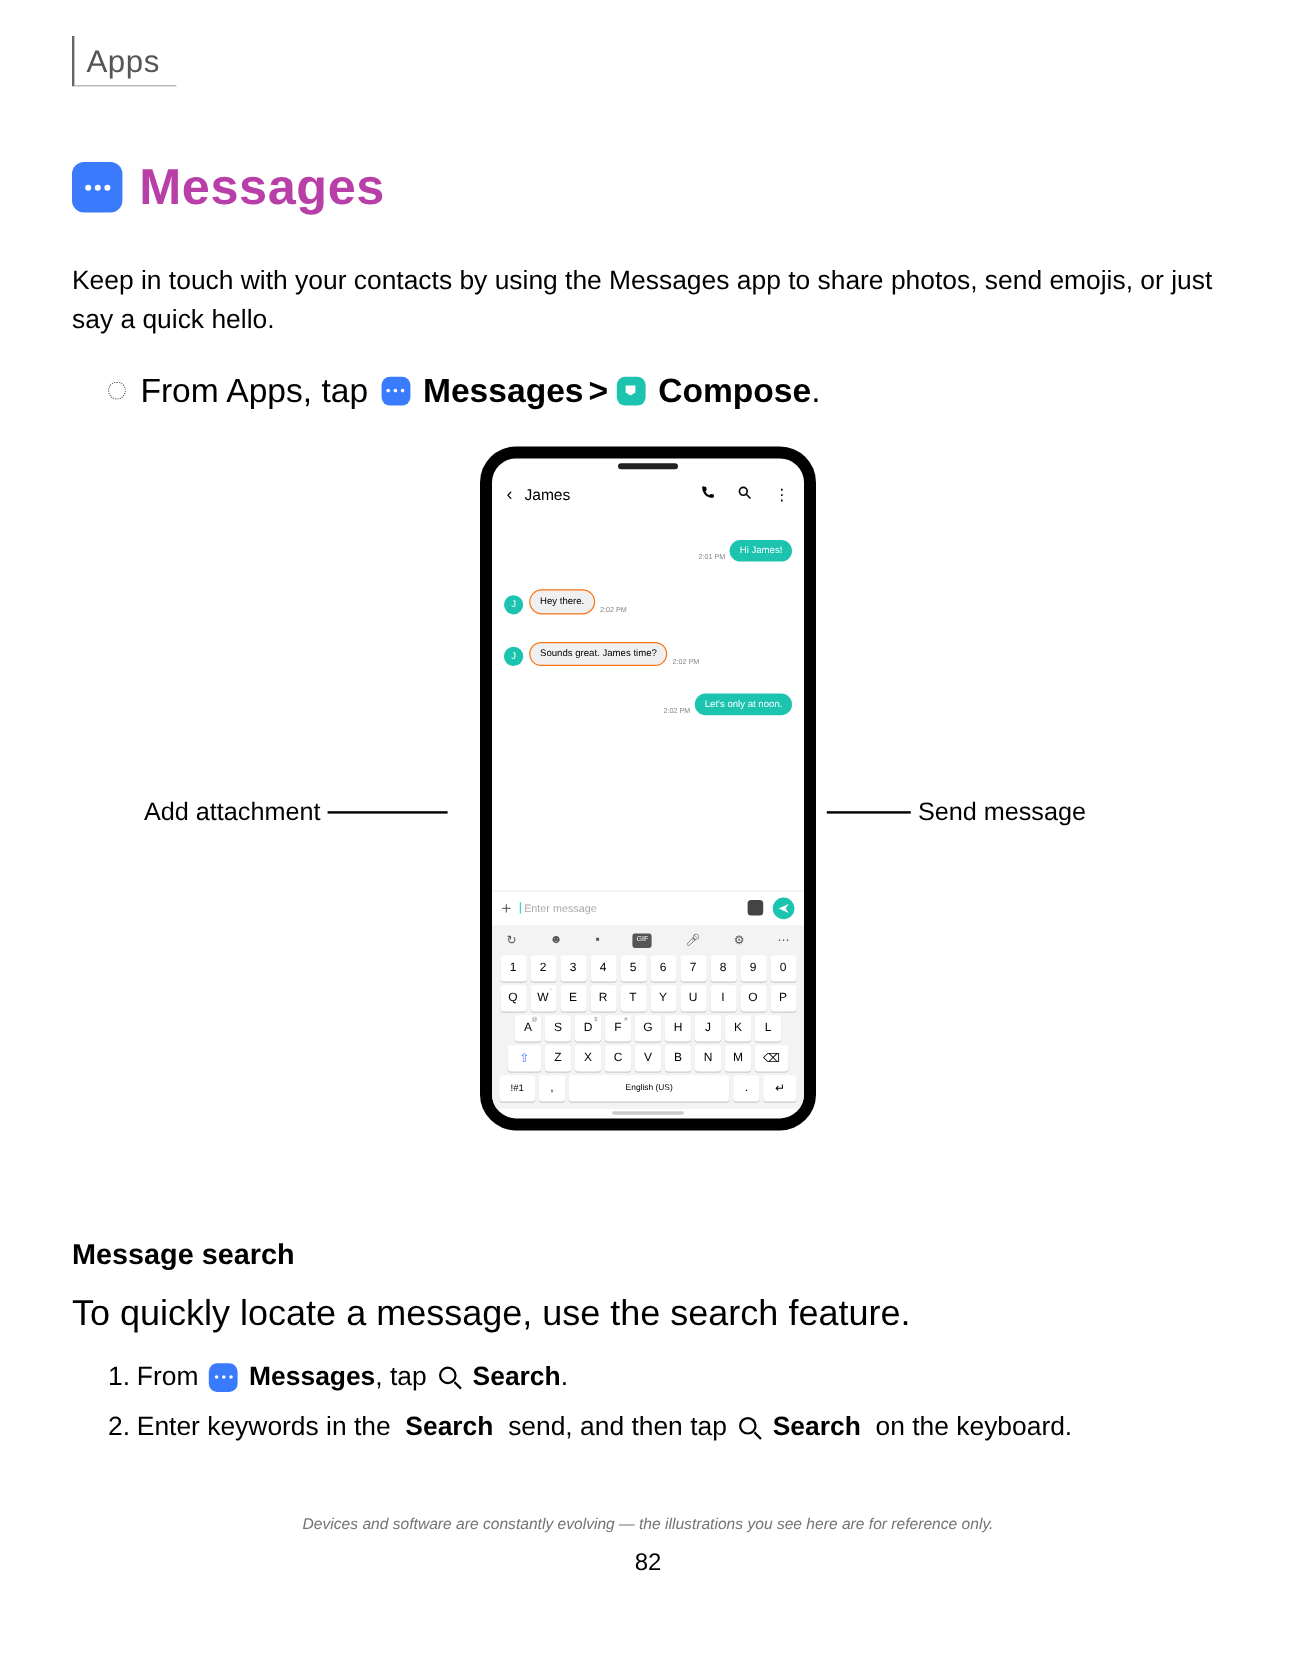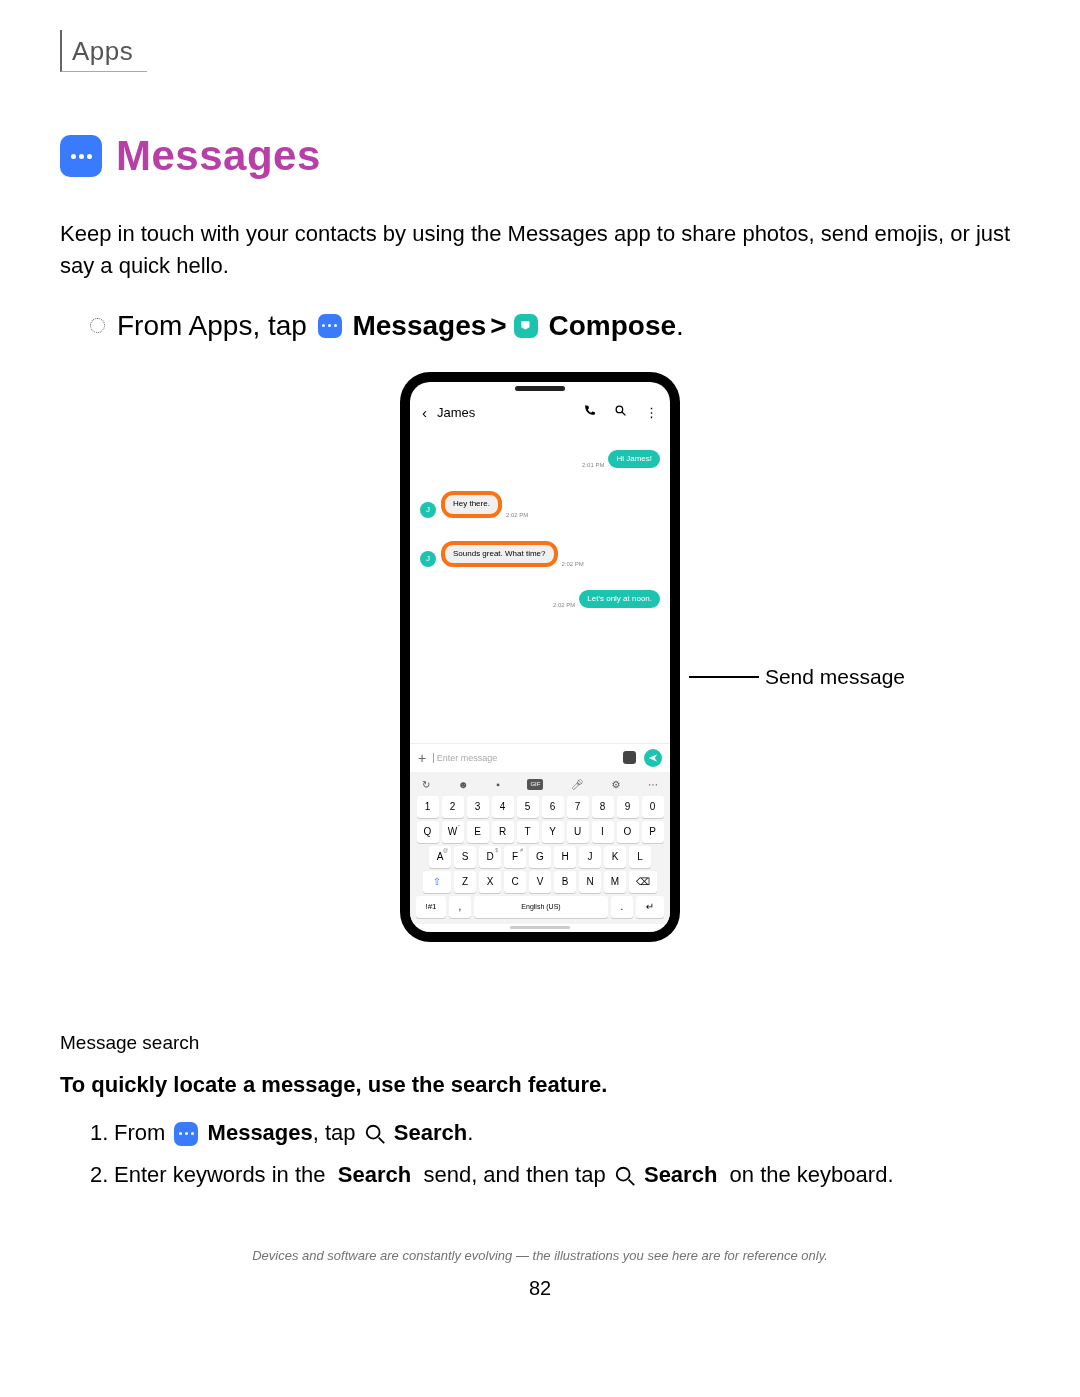--- a/index.html
+++ b/index.html
@@ -60,21 +60,21 @@
   .chat-header .back { font-size: 15px; color: #000; }
   .chat-header .name { font-size: 13px; font-weight: 500; flex: 1; }
   .chat-header .hicon { font-size: 13px; color: #000; margin-left: 8px; }
   .conv { flex: 1; padding: 6px 10px; font-size: 8px; background: #fff; }
   .msg-row { display: flex; align-items: flex-end; margin-bottom: 6px; }
   .msg-row.right { justify-content: flex-end; }
   .msg-row.left { justify-content: flex-start; }
   .avatar { width: 16px; height: 16px; border-radius: 50%; background: #1cc4b0; color: #fff; font-size: 8px; display: flex; align-items: center; justify-content: center; margin-right: 5px; }
   .bubble { border-radius: 12px; padding: 4px 8px; max-width: 150px; line-height: 1.3; margin-top: 17px; }
   .bubble.sent { background: #1cc4b0; color: #fff; }
-  .bubble.recv { background: #f0f0f0; color: #000; border: 4px solid #f97316; }
+  .bubble.recv { background: #f0f0f0; color: #000; border: 1px solid #f97316; }
   .ts { font-size: 6px; color: #888; margin: 0 4px; }
   .input-bar { display: flex; align-items: center; padding: 5px 8px; border-top: 1px solid #eee; background: #fff; }
   .input-bar .plus { font-size: 14px; color: #666; margin-right: 6px; }
   .input-bar .field { flex: 1; font-size: 9px; color: #aaa; }
   .input-bar .emo { width: 13px; height: 13px; background: #444; border-radius: 3px; margin-right: 8px; }
   .input-bar .send { width: 18px; height: 18px; background: #1cc4b0; border-radius: 50%; display:flex;align-items:center;justify-content:center; }
   .kbd { background: #f3f3f3; padding: 4px 6px 6px; }
   .kbd-toolbar { display: flex; justify-content: space-between; padding: 3px 6px; font-size: 10px; color: #555; }
   .kbd-row { display: flex; gap: 3px; margin-top: 3px; justify-content: center; }
   .key { background: #fff; border-radius: 3px; width: 22px; height: 22px; font-size: 10px; display: flex; align-items: center; justify-content: center; color: #000; box-shadow: 0 1px 0 #ccc; position:relative; }
@@ -88,22 +88,22 @@
   .callout {
     position: absolute; font-size: 21px;
     display: flex; align-items: center;
   }
   .callout.left { left: 60px; top: 293px; }
   .callout.right { right: 115px; top: 293px; }
   .callout-line { height: 1.5px; background: #000; }
   .callout.left .callout-line { width: 100px; margin-left: 6px; }
   .callout.right .callout-line { width: 70px; margin-right: 6px; }
 
-  .sub-heading { font-size: 19px; font-weight: 400; margin-top: 25px; margin-bottom: 18px; }
-  .body-p { font-size: 22px; margin-bottom: 22px; font-weight: bold; }
+  .sub-heading { font-size: 24px; font-weight: 700; margin-top: 25px; margin-bottom: 18px; }
+  .body-p { font-size: 30px; margin-bottom: 22px; }
   .num-list { font-size: 22px; padding-left: 30px; }
   .num-item { display: flex; margin-bottom: 16px; align-items: center; }
   .num-item .n { width: 24px; flex: none; }
   .search-circle {
     width: 22px; height: 22px; display: inline-flex; vertical-align: middle;
     margin: 0 2px;
   }
   .search-circle svg { width: 22px; height: 22px; }
 
   .footnote { text-align: center; font-size: 13px; color: #737373; font-style: italic; margin-top: 60px; }
@@ -146,20 +146,24 @@
         <path d="M4 4h14v10l-7 4-7-4z"></path>
       </svg>
   </span>&nbsp;
   <span class="bold">Compose</span>
   <span>.</span>
 </div>
 
 
 <div class="mock-area">
 
+  <div class="callout left">
+    <span>Add attachment</span>
+    <span class="callout-line"></span>
+  </div>
   <div class="callout right">
     <span class="callout-line"></span>
     <span>Send message</span>
   </div>
 
   <div class="phone">
     <div class="earpiece"></div>
     <div class="screen">
 
       <div class="chat-header">
@@ -184,21 +188,21 @@
             <span class="ts">2:01 PM</span>
             <span class="bubble sent">Hi James!</span>
           </div>
           <div class="msg-row left">
             <span class="avatar">J</span>
             <span class="bubble recv">Hey there.</span>
             <span class="ts">2:02 PM</span>
           </div>
           <div class="msg-row left">
             <span class="avatar">J</span>
-            <span class="bubble recv">Sounds great. What time?</span>
+            <span class="bubble recv">Sounds great. James time?</span>
             <span class="ts">2:02 PM</span>
           </div>
           <div class="msg-row right">
             <span class="ts">2:02 PM</span>
             <span class="bubble sent">Let's only at noon.</span>
           </div>
         </div>
 
       <div class="input-bar">
         <span class="plus">+</span>

